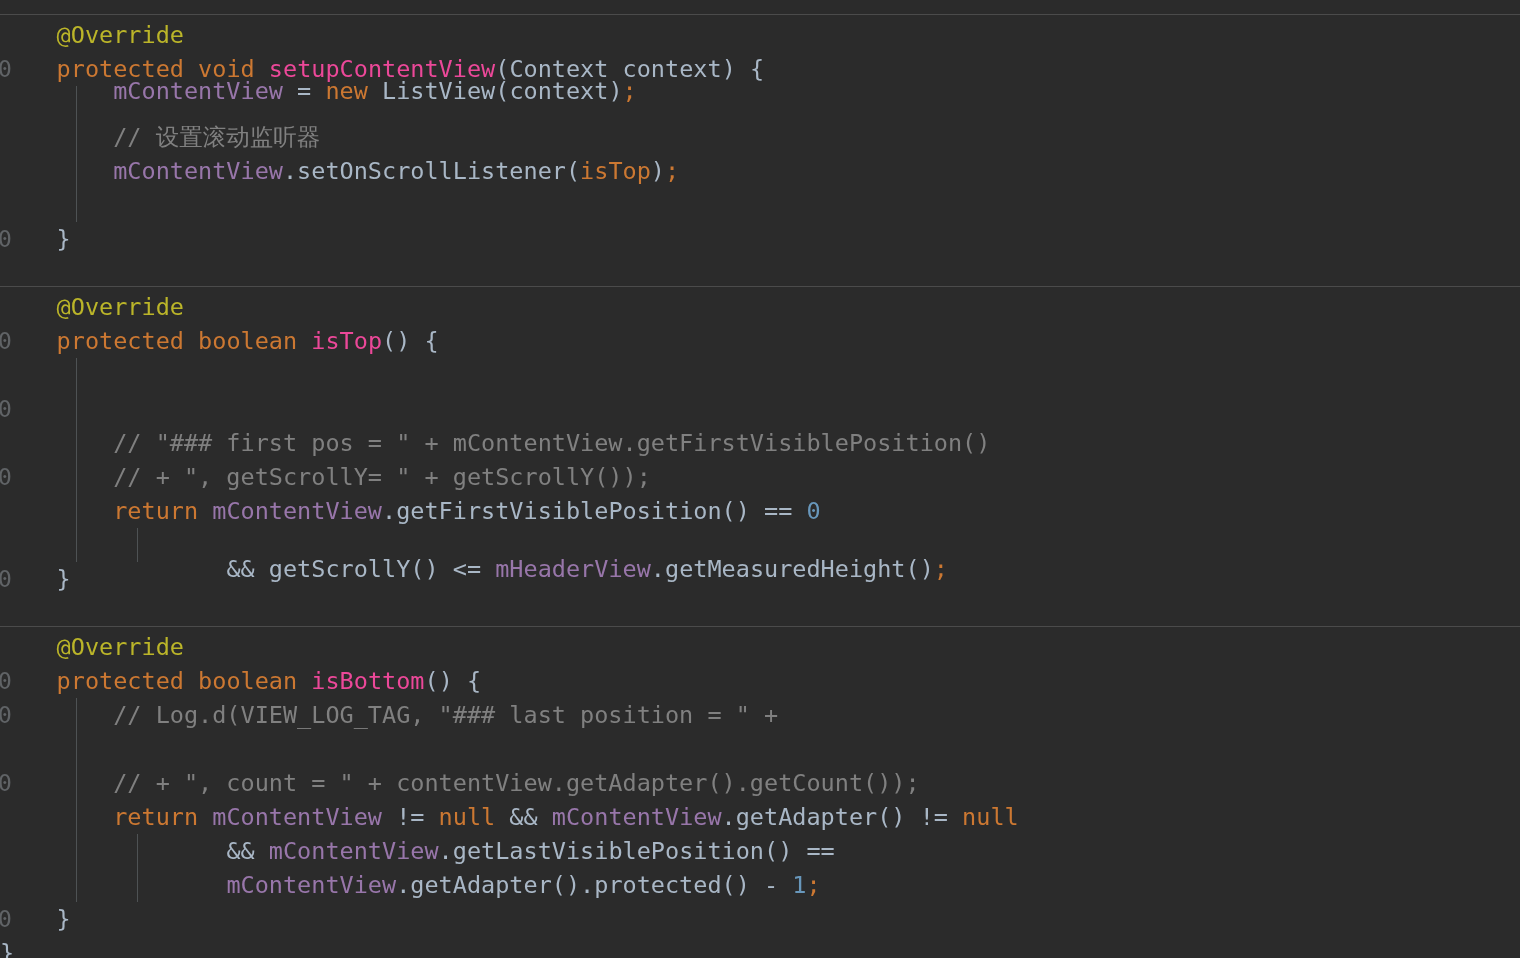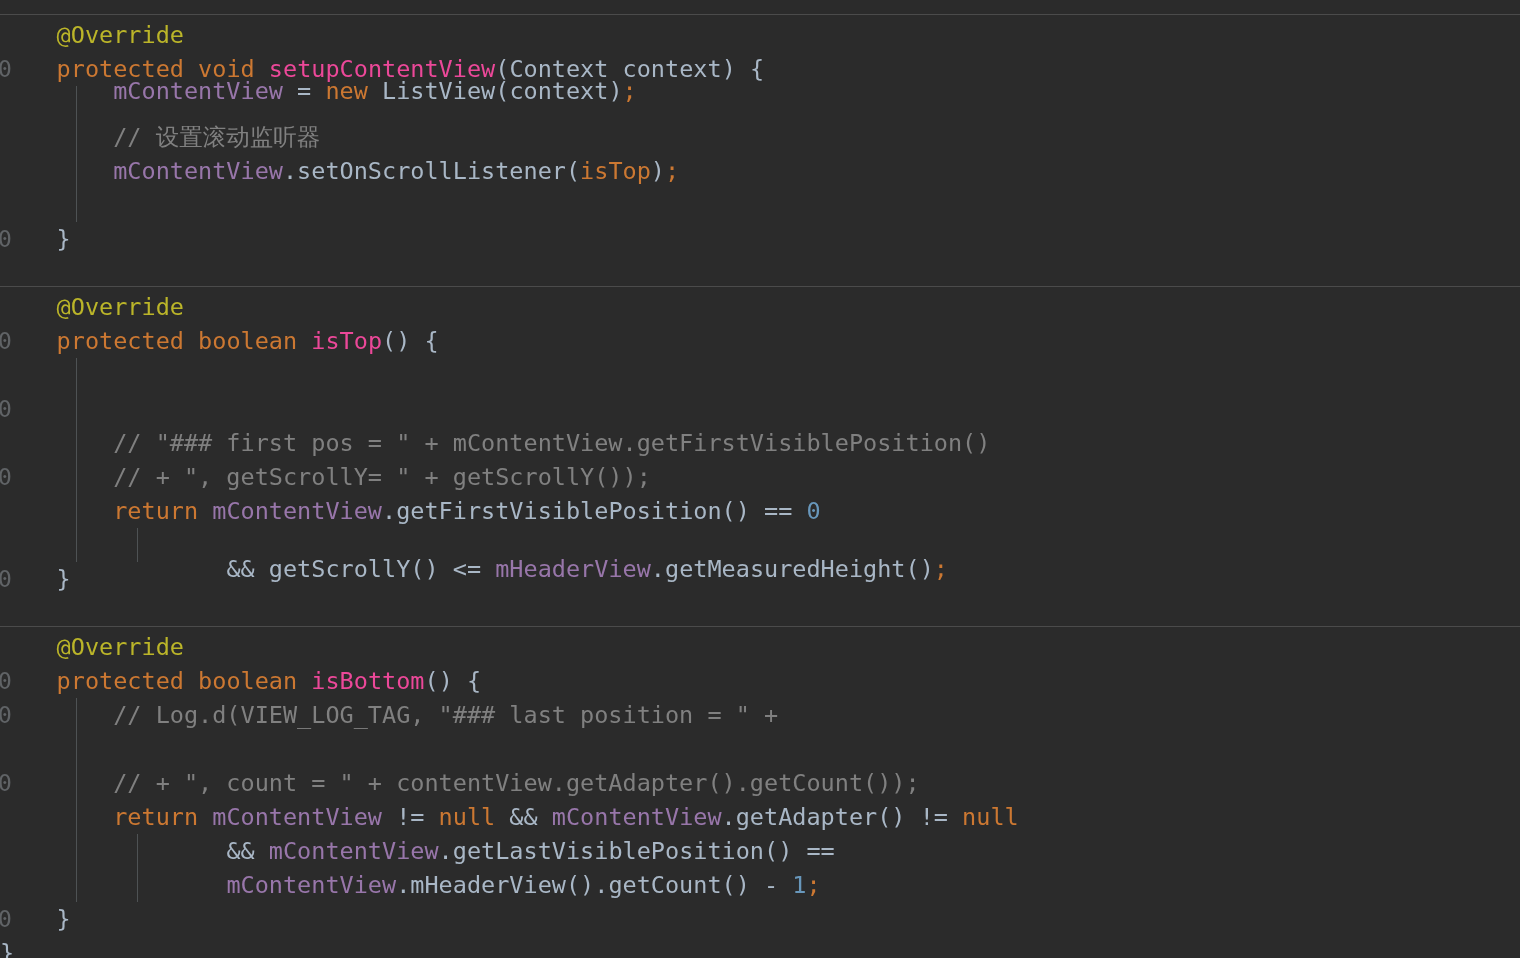--- a/index.html
+++ b/index.html
@@ -156,20 +156,20 @@
     <div class="line" style="top:698px"><span class="ind">&nbsp;&nbsp;&nbsp;&nbsp;&nbsp;&nbsp;&nbsp;&nbsp;</span><span class="t-comment">// Log.d(VIEW_LOG_TAG, "### last position = " +</span></div>
 
     <div class="line" style="top:732px"><span class="ind">&nbsp;&nbsp;&nbsp;&nbsp;&nbsp;&nbsp;&nbsp;&nbsp;</span></div>
 
     <div class="line" style="top:766px"><span class="ind">&nbsp;&nbsp;&nbsp;&nbsp;&nbsp;&nbsp;&nbsp;&nbsp;</span><span class="t-comment">// + ", count = " + contentView.getAdapter().getCount());</span></div>
 
     <div class="line" style="top:800px"><span class="ind">&nbsp;&nbsp;&nbsp;&nbsp;&nbsp;&nbsp;&nbsp;&nbsp;</span><span class="t-kw">return</span><span class="t-def"> </span><span class="t-field">mContentView</span><span class="t-def"> != </span><span class="t-kw">null</span><span class="t-def"> &amp;&amp; </span><span class="t-field">mContentView</span><span class="t-def">.getAdapter() != </span><span class="t-kw">null</span></div>
 
     <div class="line" style="top:834px"><span class="ind">&nbsp;&nbsp;&nbsp;&nbsp;&nbsp;&nbsp;&nbsp;&nbsp;&nbsp;&nbsp;&nbsp;&nbsp;&nbsp;&nbsp;&nbsp;&nbsp;</span><span class="t-def">&amp;&amp; </span><span class="t-field">mContentView</span><span class="t-def">.getLastVisiblePosition() ==</span></div>
 
-    <div class="line" style="top:868px"><span class="ind">&nbsp;&nbsp;&nbsp;&nbsp;&nbsp;&nbsp;&nbsp;&nbsp;&nbsp;&nbsp;&nbsp;&nbsp;&nbsp;&nbsp;&nbsp;&nbsp;</span><span class="t-field">mContentView</span><span class="t-def">.mHeaderView().getCount() - </span><span class="t-num">1</span><span class="t-semi">;</span></div>
+    <div class="line" style="top:868px"><span class="ind">&nbsp;&nbsp;&nbsp;&nbsp;&nbsp;&nbsp;&nbsp;&nbsp;&nbsp;&nbsp;&nbsp;&nbsp;&nbsp;&nbsp;&nbsp;&nbsp;</span><span class="t-field">mContentView</span><span class="t-def">.getAdapter().protected() - </span><span class="t-num">1</span><span class="t-semi">;</span></div>
 
     <div class="line" style="top:902px"><span class="ind">&nbsp;&nbsp;&nbsp;&nbsp;</span><span class="t-def">}</span></div>
 
     <div class="line" style="top:936px"><span class="t-def">}</span></div>
 
   </div>
 </div>
 
 </body></html>

